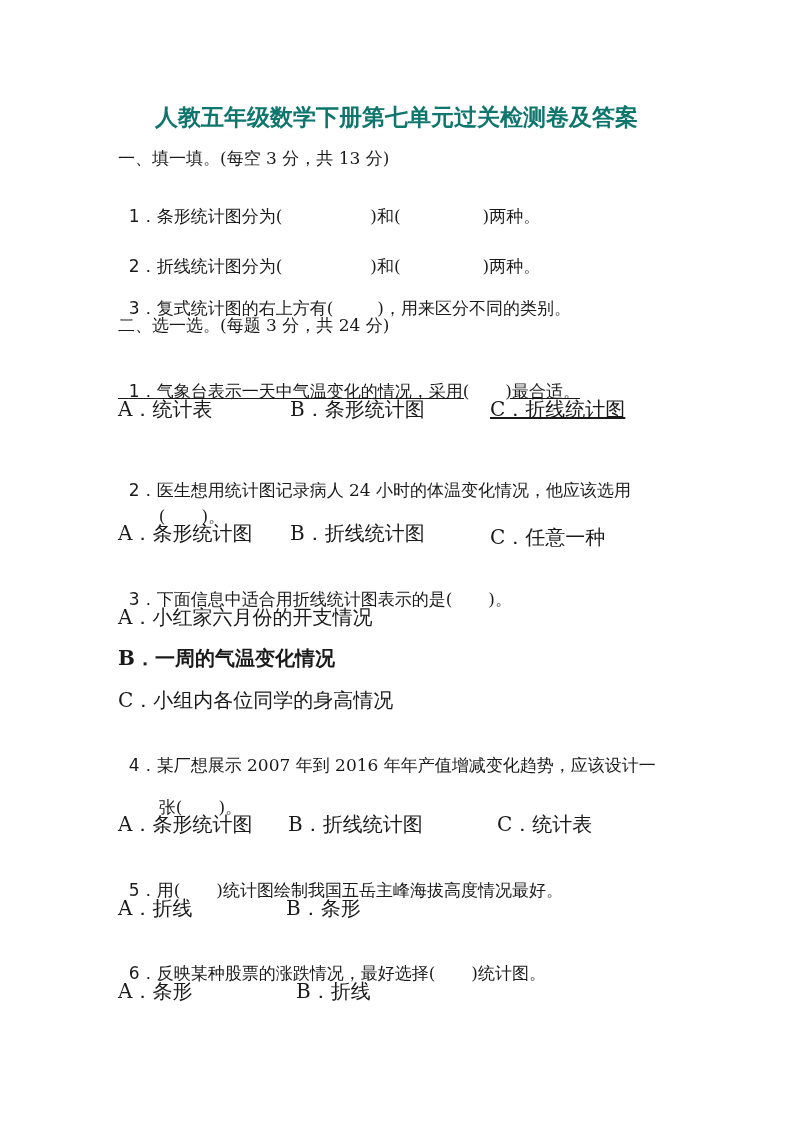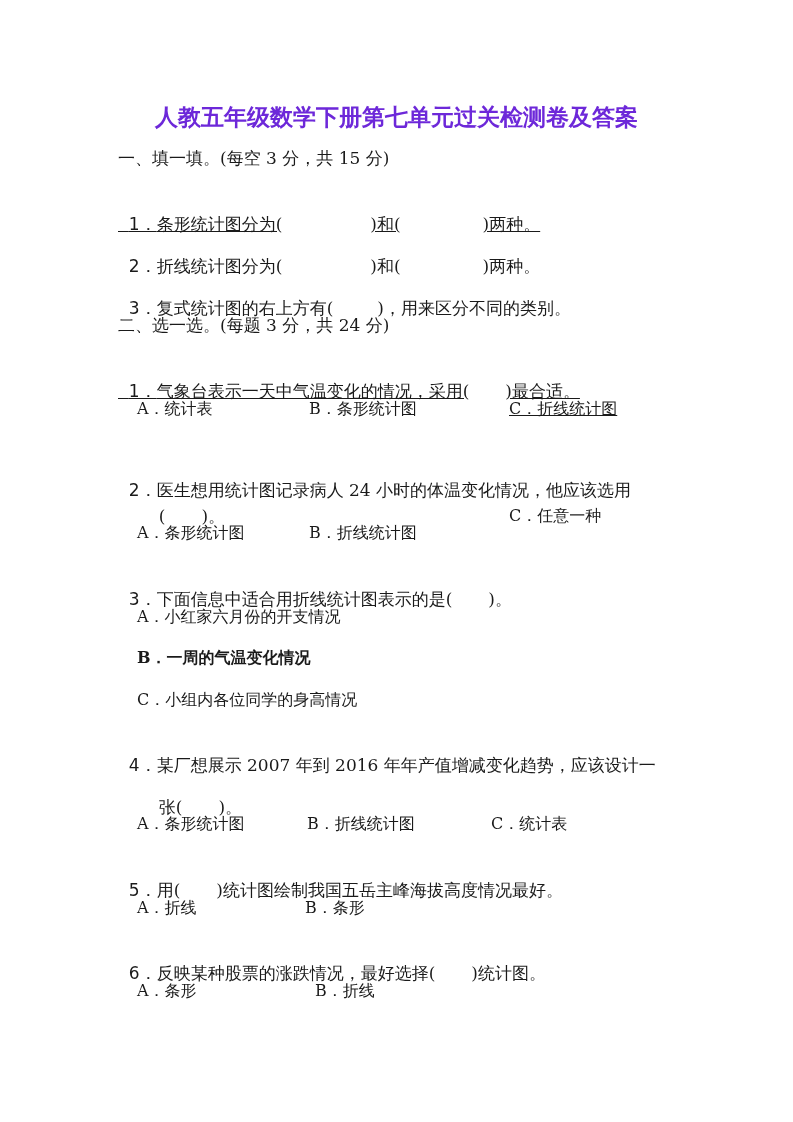--- a/index.html
+++ b/index.html
@@ -17,55 +17,54 @@
     }
     .page-title {
       position: absolute;
       left: 0;
       width: 793px;
       top: 100px;
       text-align: center;
       font-family: "DejaVu Sans", "Liberation Sans", sans-serif;
       font-weight: bold;
       font-size: 23px;
-      color: #6d28d9;
+      color: #0f766e;
       letter-spacing: 0px;
       line-height: 34px;
     }
     .line {
       position: absolute;
       left: 118px;
       font-size: 17px;
       line-height: 24px;
       white-space: pre;
     }
     .line.indent { left: 148px; }
     .num {
       font-family: "DejaVu Sans", "Liberation Sans", sans-serif;
       font-size: 17px;
     }
     .opt {
       position: absolute;
-      font-size: 16px;
+      font-size: 20px;
       line-height: 24px;
       white-space: pre;
-      margin-left: 19px;
     }
     .blank {
       display: inline-block;
     }
   </style>
 </head>
 <body>
 
 <div class="page-title">人教五年级数学下册第七单元过关检测卷及答案</div>
 
-<div class="line" style="top:146px;">一、填一填。(每空 3 分，共 15 分)</div>
+<div class="line" style="top:146px;">一、填一填。(每空 3 分，共 13 分)</div>
 
-<div class="line" style="top:188px;text-decoration:underline;">
+<div class="line" style="top:180px;">
   <span class="num">1．</span><span>条形统计图分为(</span><span class="blank" style="width:88px;"></span><span>)和(</span><span class="blank" style="width:82px;"></span><span>)两种。</span>
 </div>
 
 <div class="line" style="top:230px;">
   <span class="num">2．</span><span>折线统计图分为(</span><span class="blank" style="width:88px;"></span><span>)和(</span><span class="blank" style="width:82px;"></span><span>)两种。</span>
 </div>
 
 <div class="line" style="top:272px;text-align:center;">
   <span class="num">3．</span><span>复式统计图的右上方有(</span><span class="blank" style="width:44px;"></span><span>)，用来区分不同的类别。</span>
 </div>
@@ -80,38 +79,38 @@
 <div class="opt" style="top:397px; left:490px;text-decoration:underline;">C．折线统计图</div>
 
 <div class="line" style="top:454px;">
   <span class="num">2．</span><span>医生想用统计图记录病人 24 小时的体温变化情况，他应该选用</span>
 </div>
 <div class="line indent" style="top:480px;">
   <span>(</span><span class="blank" style="width:36px;"></span><span>)。</span>
 </div>
 <div class="opt" style="top:521px; left:118px;">A．条形统计图</div>
 <div class="opt" style="top:521px; left:290px;">B．折线统计图</div>
-<div class="opt" style="top:504px; left:490px;">C．任意一种</div>
+<div class="opt" style="top:525px; left:490px;">C．任意一种</div>
 
 <div class="line" style="top:563px;">
   <span class="num">3．</span><span>下面信息中适合用折线统计图表示的是(</span><span class="blank" style="width:36px;"></span><span>)。</span>
 </div>
 <div class="opt" style="top:605px; left:118px;">A．小红家六月份的开支情况</div>
 <div class="opt" style="top:646px; left:118px;font-weight:bold;">B．一周的气温变化情况</div>
 <div class="opt" style="top:688px; left:118px;">C．小组内各位同学的身高情况</div>
 
 <div class="line" style="top:729px;">
   <span class="num">4．</span><span>某厂想展示 2007 年到 2016 年年产值增减变化趋势，应该设计一</span>
 </div>
 <div class="line indent" style="top:771px;">
   <span>张(</span><span class="blank" style="width:36px;"></span><span>)。</span>
 </div>
 <div class="opt" style="top:812px; left:118px;">A．条形统计图</div>
 <div class="opt" style="top:812px; left:288px;">B．折线统计图</div>
-<div class="opt" style="top:812px; left:472px;">C．统计表</div>
+<div class="opt" style="top:812px; left:497px;">C．统计表</div>
 
 <div class="line" style="top:854px;">
   <span class="num">5．</span><span>用(</span><span class="blank" style="width:36px;"></span><span>)统计图绘制我国五岳主峰海拔高度情况最好。</span>
 </div>
 <div class="opt" style="top:896px; left:118px;">A．折线</div>
 <div class="opt" style="top:896px; left:286px;">B．条形</div>
 
 <div class="line" style="top:937px;">
   <span class="num">6．</span><span>反映某种股票的涨跌情况，最好选择(</span><span class="blank" style="width:36px;"></span><span>)统计图。</span>
 </div>

